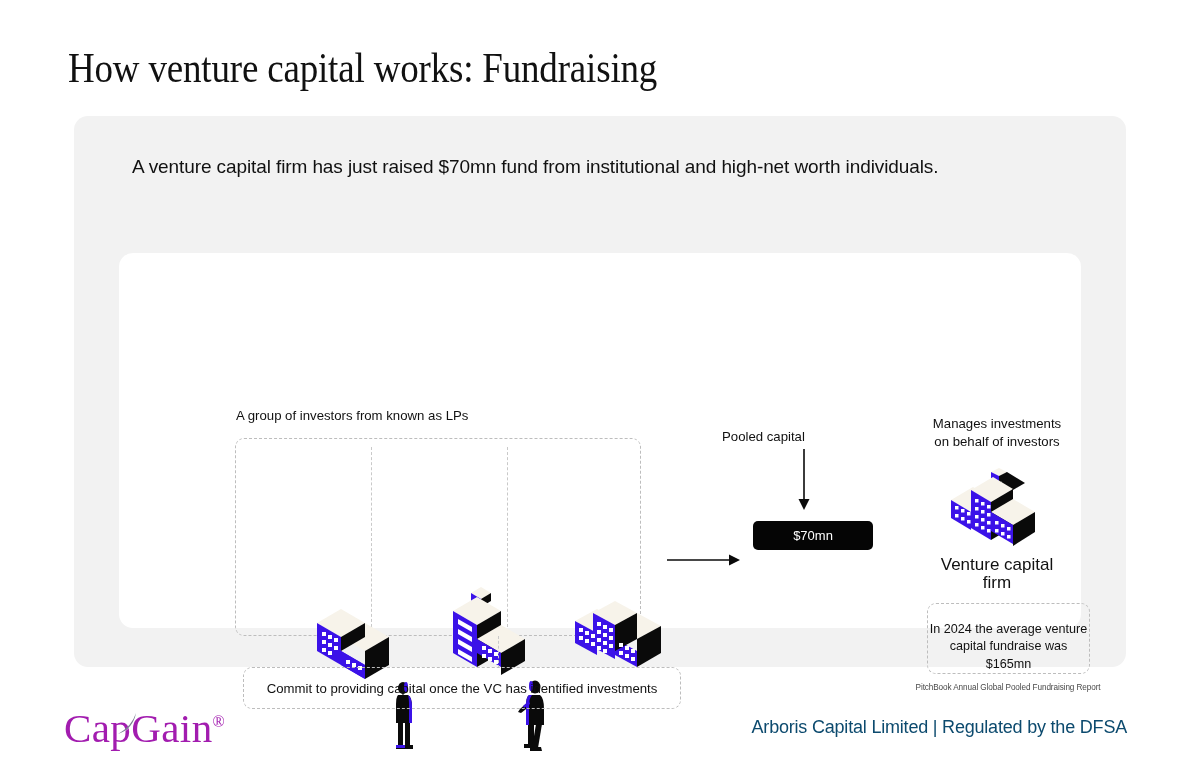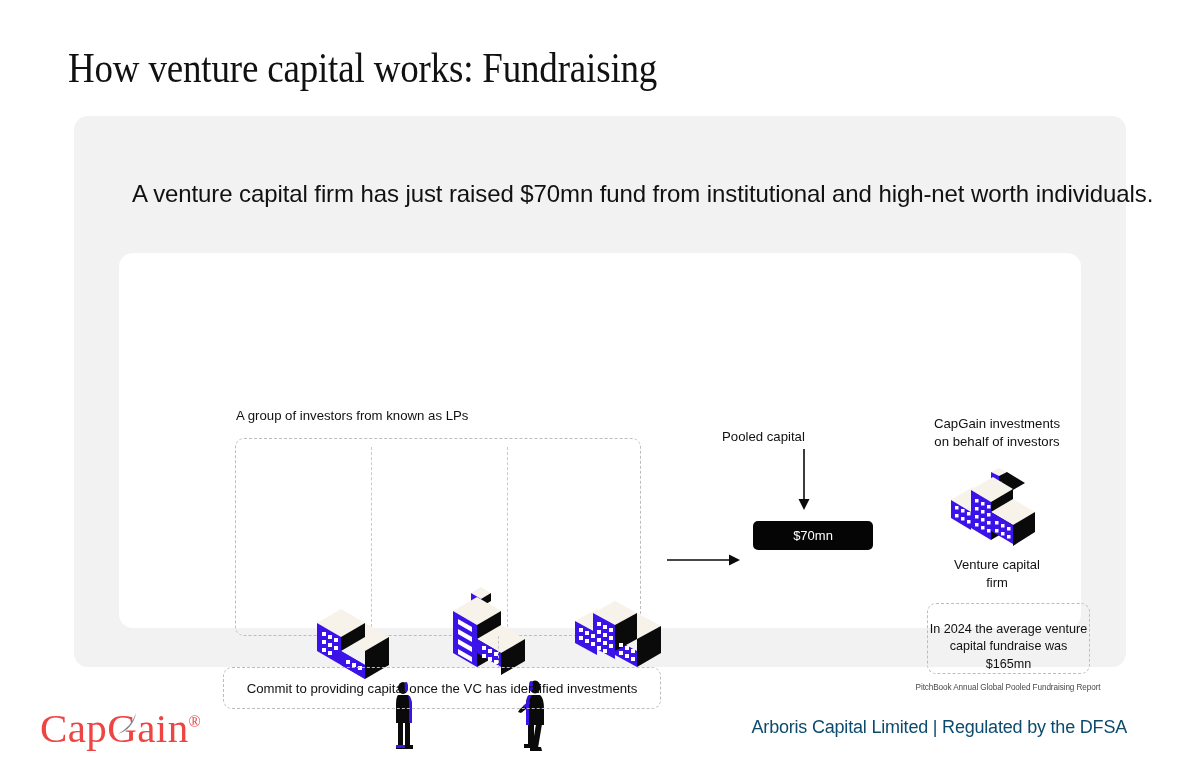--- a/index.html
+++ b/index.html
@@ -38,22 +38,22 @@
     top: 116px;
     width: 1052px;
     height: 551px;
     background: #f2f2f2;
     border-radius: 14px;
   }
 
   .lede {
     position: absolute;
     left: 58px;
-    top: 64px;
-    font-size: 24px;
+    top: 40px;
+    font-size: 19px;
     color: #111111;
     letter-spacing: -0.1px;
     white-space: nowrap;
   }
 
   
   .inner-card {
     position: absolute;
     left: 45px;
     top: 137px;
@@ -104,21 +104,21 @@
     position: absolute;
     left: 379px;
     top: 383px;
     width: 0;
     height: 32px;
     border-left: 1.3px dashed #c9c9c9;
   }
 
   .commit-box {
     position: absolute;
-    left: 104px;
+    left: 124px;
     top: 414px;
     width: 438px;
     height: 42px;
     border: 1.3px dashed #bdbdbd;
     border-radius: 9px;
     box-sizing: border-box;
     display: flex;
     align-items: center;
     justify-content: center;
   }
@@ -179,21 +179,21 @@
     position: absolute;
     left: 828px;
     top: 213px;
   }
   .vc-caption {
     position: absolute;
     left: 783px;
     top: 303px;
     width: 190px;
     text-align: center;
-    font-size: 13px;
+    font-size: 17px;
     line-height: 17.5px;
     color: #111111;
   }
   .stat-box {
     position: absolute;
     left: 808px;
     top: 350px;
     width: 163px;
     height: 71px;
     border: 1.3px dashed #bdbdbd;
@@ -216,25 +216,25 @@
     width: 232px;
     text-align: center;
     font-size: 8.2px;
     color: #4a4a4a;
     letter-spacing: -0.1px;
   }
 
   
   .logo {
     position: absolute;
-    left: 40px;
+    left: 64px;
     top: 698px;
     font-family: "Liberation Serif", serif;
     font-size: 41px;
-    color: #ef4444;
+    color: #a21caf;
     letter-spacing: 0.4px;
     line-height: 48px;
   }
   .logo .reg {
     font-size: 16px;
     vertical-align: super;
   }
   .logo-swoosh {
     position: absolute;
     left: 112px;
@@ -439,21 +439,21 @@
         <line x1="7" y1="0" x2="7" y2="50" stroke="#0a0a0a" stroke-width="1.6"></line>
         <polygon points="1.5,50 12.5,50 7,61" fill="#0a0a0a"></polygon>
       </svg>
     </div>
 
     <div class="amount-pill">
       <span>$70mn</span>
     </div>
 
     <div class="manages-label">
-      <div>CapGain investments</div>
+      <div>Manages investments</div>
       <div>on behalf of investors</div>
     </div>
 
     <div class="vc-icon-slot">
       <svg width="100" height="88" viewBox="0 0 100 88">
 
         <polygon points="44,6 52,2 60,6 52,10" fill="#f7f3ea"></polygon>
         <polygon points="44,6 52,10 52,16 44,12" fill="#3b12e8"></polygon>
         <polygon points="52,10 60,6 60,13 52,17" fill="#0a0a0a"></polygon>
 

